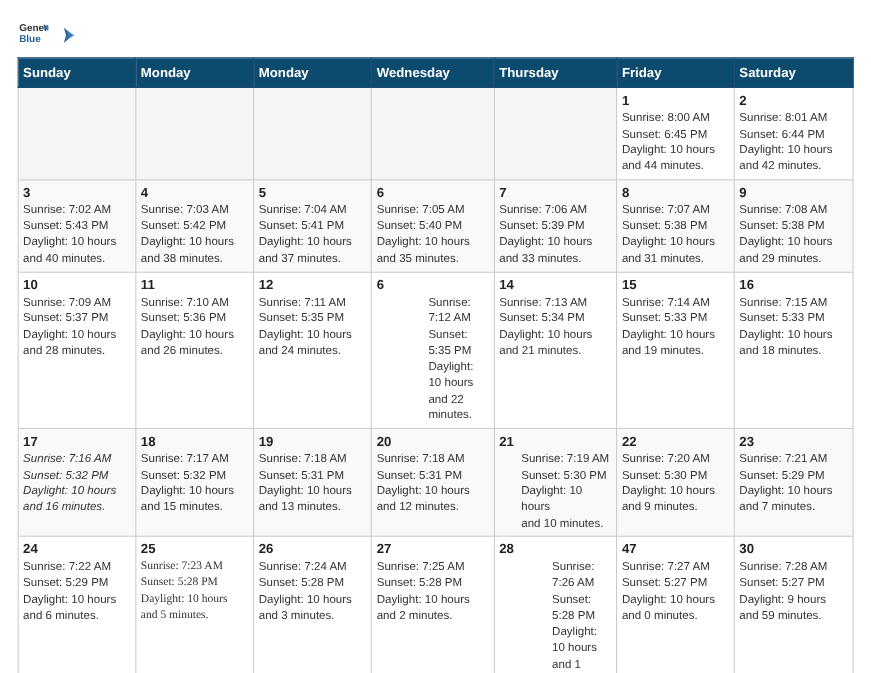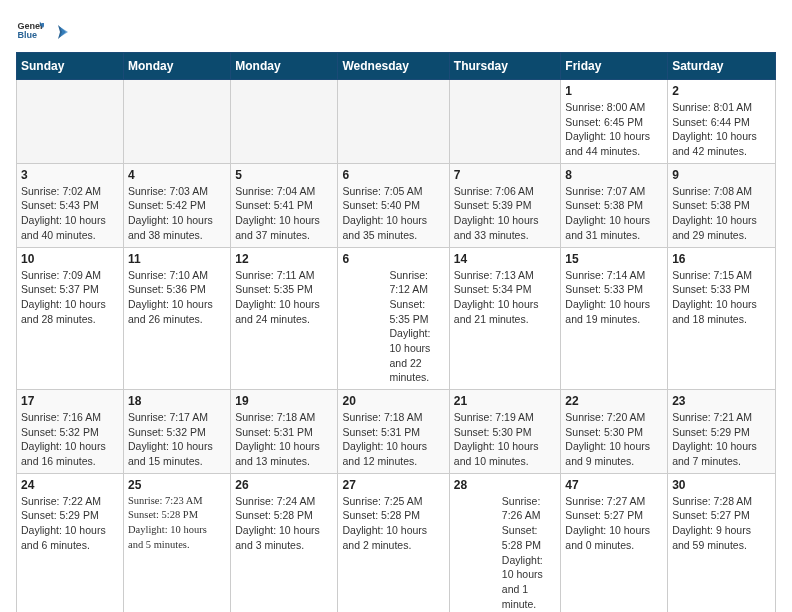--- a/index.html
+++ b/index.html
@@ -237,21 +237,21 @@
           <div class="day-number">16</div>
           <div class="day-info" style="white-space: pre-line;">Sunrise: 7:15 AM
 Sunset: 5:33 PM
 Daylight: 10 hours
 and 18 minutes.</div>
         </td>
       </tr>
       <tr class="row-even">
         <td>
           <div class="day-number">17</div>
-          <div class="day-info" style="white-space: pre-line;">Sunrise: 7:16 AM
+          <div class="day-info" style="white-space: pre-line; font-style: italic;">Sunrise: 7:16 AM
 Sunset: 5:32 PM
 Daylight: 10 hours
 and 16 minutes.</div>
         </td>
         <td>
           <div class="day-number">18</div>
           <div class="day-info" style="white-space: pre-line;">Sunrise: 7:17 AM
 Sunset: 5:32 PM
 Daylight: 10 hours
 and 15 minutes.</div>
@@ -265,21 +265,21 @@
         </td>
         <td>
           <div class="day-number">20</div>
           <div class="day-info" style="white-space: pre-line;">Sunrise: 7:18 AM
 Sunset: 5:31 PM
 Daylight: 10 hours
 and 12 minutes.</div>
         </td>
         <td>
           <div class="day-number">21</div>
-          <div class="day-info" style="white-space: pre-line;">Sunrise: 7:19 AM
+          <div class="day-info" style="white-space: pre-line; margin-left: 20px;">Sunrise: 7:19 AM
 Sunset: 5:30 PM
 Daylight: 10 hours
 and 10 minutes.</div>
         </td>
         <td>
           <div class="day-number">22</div>
           <div class="day-info" style="white-space: pre-line;">Sunrise: 7:20 AM
 Sunset: 5:30 PM
 Daylight: 10 hours
 and 9 minutes.</div>

